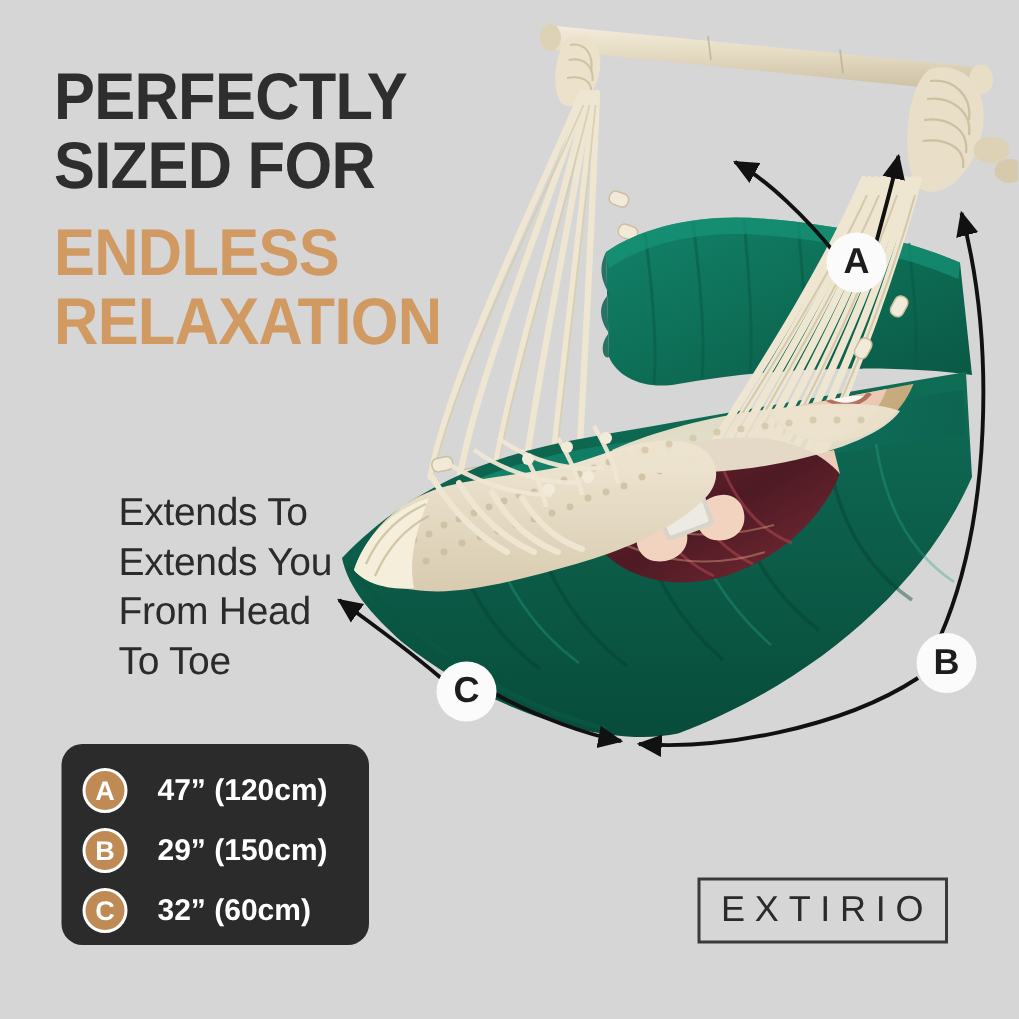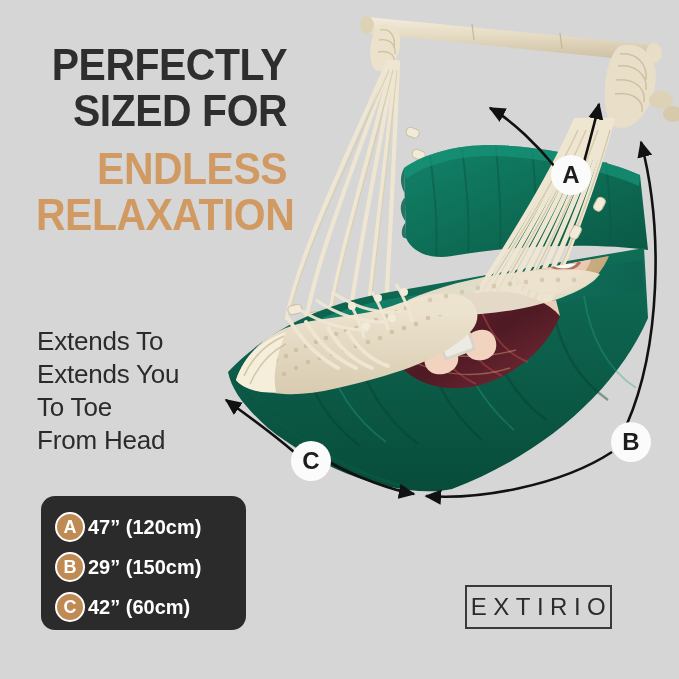--- a/index.html
+++ b/index.html
@@ -21,21 +21,20 @@
   #product {
     position:absolute;
     left:0; top:0; width:679px; height:679px;
   }
 
   
   #headline {
     position:absolute;
     left:36px; top:42px;
     width:270px;
-    text-align:right;
   }
   .hl-line {
     font-weight:bold;
     font-size:44px;
     line-height:46px;
     letter-spacing:-0.5px;
     color:#2e2e2e;
     text-transform:uppercase;
     font-family:"Liberation Sans", sans-serif;
     transform:scaleX(0.93);
@@ -48,21 +47,21 @@
   #subhead {
     position:absolute;
     left:37px; top:325px;
     width:220px;
     font-size:26px;
     line-height:33px;
     color:#2b2b2b;
     font-weight:normal;
     letter-spacing:-0.2px;
   }
-  #subhead .sh-line { white-space:nowrap; }
+  #subhead .sh-line { white-space:nowrap;margin-left:42px; }
 
   
   #legend {
     position:absolute;
     left:41px; top:496px;
     width:205px; height:134px;
     background:#2b2b2b;
     border-radius:14px;
     padding:13px 0 0 14px;
   }
@@ -80,33 +79,33 @@
     color:#ffffff;
     font-weight:bold;
     font-size:18px;
     display:flex;
     align-items:center;
     justify-content:center;
     flex:0 0 auto;
     line-height:1;
   }
   .legend-text {
-    margin-left:3px;
+    margin-left:20px;
     color:#ffffff;
     font-weight:bold;
     font-size:20px;
     letter-spacing:0px;
     white-space:nowrap;
   }
 
   
   #brand {
     position:absolute;
     left:465px; top:585px;
-    width:147px; height:44px;
+    width:167px; height:44px;
     border:2px solid #3a3a3a;
     display:flex;
     align-items:center;
     justify-content:center;
   }
   #brand .brand-text {
     font-size:24px;
     letter-spacing:6.5px;
     color:#2b2b2b;
     font-weight:normal;
@@ -468,36 +467,36 @@
     <div class="hl-line">PERFECTLY</div>
     <div class="hl-line">SIZED FOR</div>
     <div class="hl-gap"></div>
     <div class="hl-line accent">ENDLESS</div>
     <div class="hl-line accent">RELAXATION</div>
   </div>
 
   <div id="subhead">
     <div class="sh-line">Extends To</div>
     <div class="sh-line">Extends You</div>
+    <div class="sh-line">From Head</div>
     <div class="sh-line">To Toe</div>
-    <div class="sh-line">From Head</div>
   </div>
 
   <div id="legend">
     <div class="legend-row">
       <div class="badge">A</div>
       <div class="legend-text">47” (120cm)</div>
     </div>
     <div class="legend-row">
       <div class="badge">B</div>
       <div class="legend-text">29” (150cm)</div>
     </div>
     <div class="legend-row">
       <div class="badge">C</div>
-      <div class="legend-text">42” (60cm)</div>
+      <div class="legend-text">32” (60cm)</div>
     </div>
   </div>
 
   <div id="brand">
     <span class="brand-text">EXTIRIO</span>
   </div>
 
 </div>
 
 </body></html>

